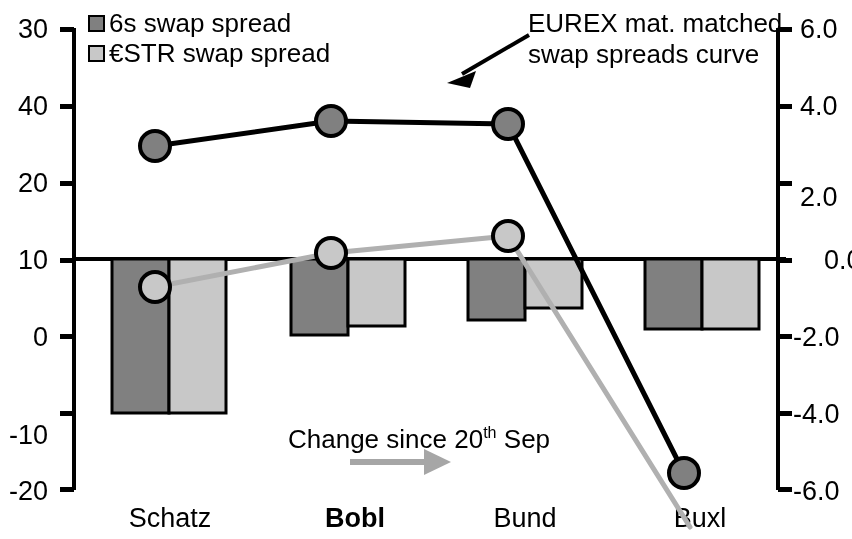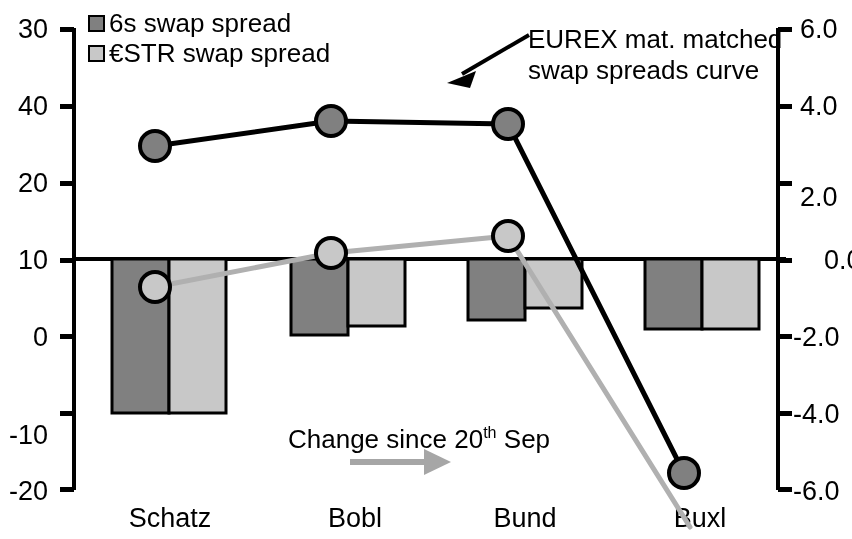--- a/index.html
+++ b/index.html
@@ -10,21 +10,21 @@
   .left-label{text-align:right;}
   .right-label{text-align:left;}
   .cat-label{position:absolute;font-size:27px;line-height:27px;text-align:center;white-space:nowrap;}
   .legend{position:absolute;left:88px;top:8px;}
   .legend-row{display:flex;align-items:center;height:30px;}
   .swatch{width:17px;height:17px;border:2px solid #000;box-sizing:border-box;margin-right:4px;}
   .sw-dark{background:#808080;}
   .sw-light{background:#c8c8c8;}
   .legend-text{font-size:26px;line-height:26px;white-space:nowrap;}
   .annot{position:absolute;font-size:26px;line-height:31px;white-space:nowrap;}
-  #annot-curve{left:528px;top:8px;margin-top:16px;}
+  #annot-curve{left:528px;top:8px;}
   #annot-change{left:288px;top:424px;font-size:26px;}
   sup{font-size:0.62em;vertical-align:super;line-height:0;}
   svg{position:absolute;left:0;top:0;}
 </style>
 </head>
 <body>
 
 <div id="root">
 
   <div class="axis-label left-label" style="left:0px;  top:16px;  width:48px;">30</div>
@@ -37,21 +37,21 @@
 
   <div class="axis-label right-label" style="left:800px; top:16px;">6.0</div>
   <div class="axis-label right-label" style="left:800px; top:93px;">4.0</div>
   <div class="axis-label right-label" style="left:800px; top:184px;">2.0</div>
   <div class="axis-label right-label" style="left:800px; top:247px;margin-left:24px;">0.0</div>
   <div class="axis-label right-label" style="left:793px; top:324px;">-2.0</div>
   <div class="axis-label right-label" style="left:793px; top:401px;">-4.0</div>
   <div class="axis-label right-label" style="left:793px; top:478px;">-6.0</div>
 
   <div class="cat-label" style="left:95px;  top:505px; width:150px;">Schatz</div>
-  <div class="cat-label" style="left:280px; top:505px; width:150px;">Bobl</div>
+  <div class="cat-label" style="left:280px; top:505px; width:150px;font-weight:bold;">Bobl</div>
   <div class="cat-label" style="left:450px; top:505px; width:150px;">Bund</div>
   <div class="cat-label" style="left:625px; top:505px; width:150px;">Buxl</div>
 
   <svg width="852" height="539" viewBox="0 0 852 539">
 
     <g shape-rendering="crispEdges">
       <line x1="74" y1="28" x2="74" y2="490" stroke="#000" stroke-width="4"></line>
       <line x1="60" y1="29" x2="74" y2="29" stroke="#000" stroke-width="5"></line>
       <line x1="60" y1="106" x2="74" y2="106" stroke="#000" stroke-width="5"></line>
       <line x1="60" y1="183" x2="74" y2="183" stroke="#000" stroke-width="5"></line>

